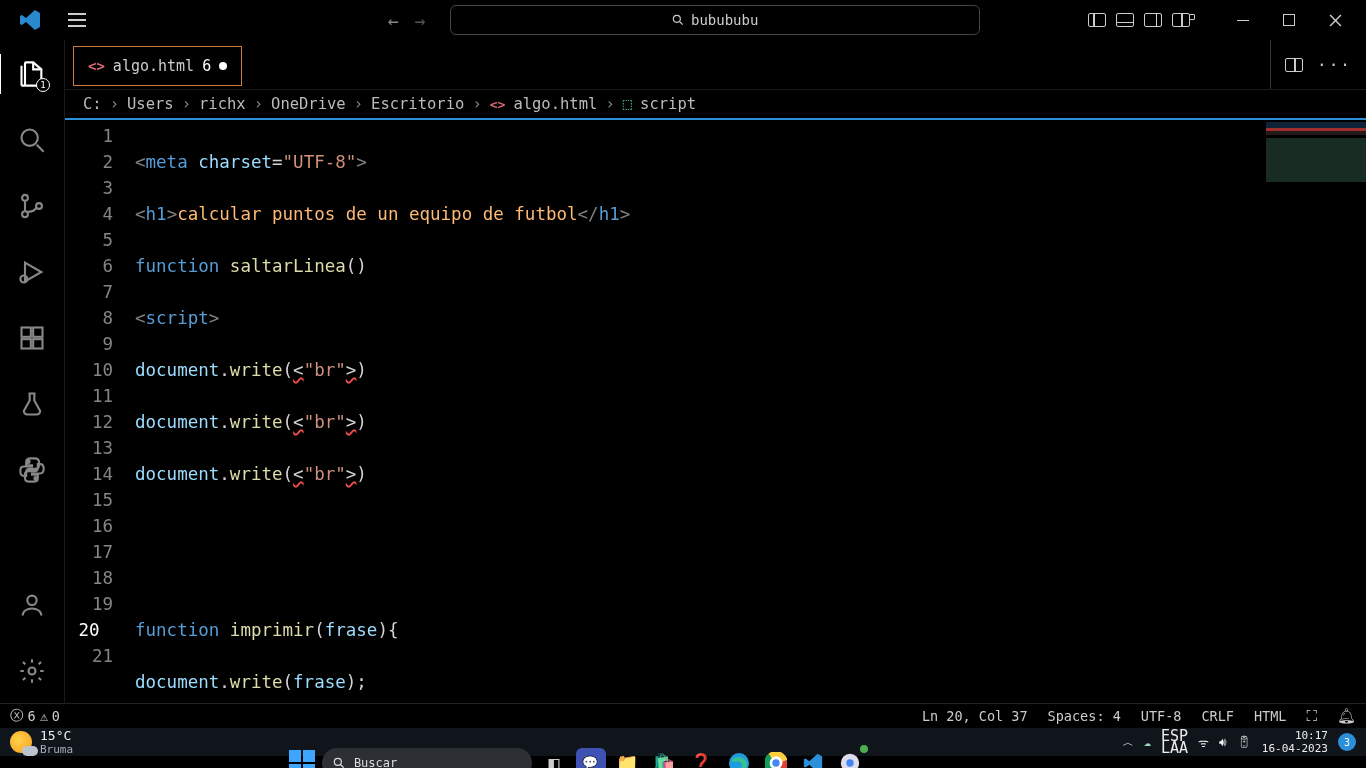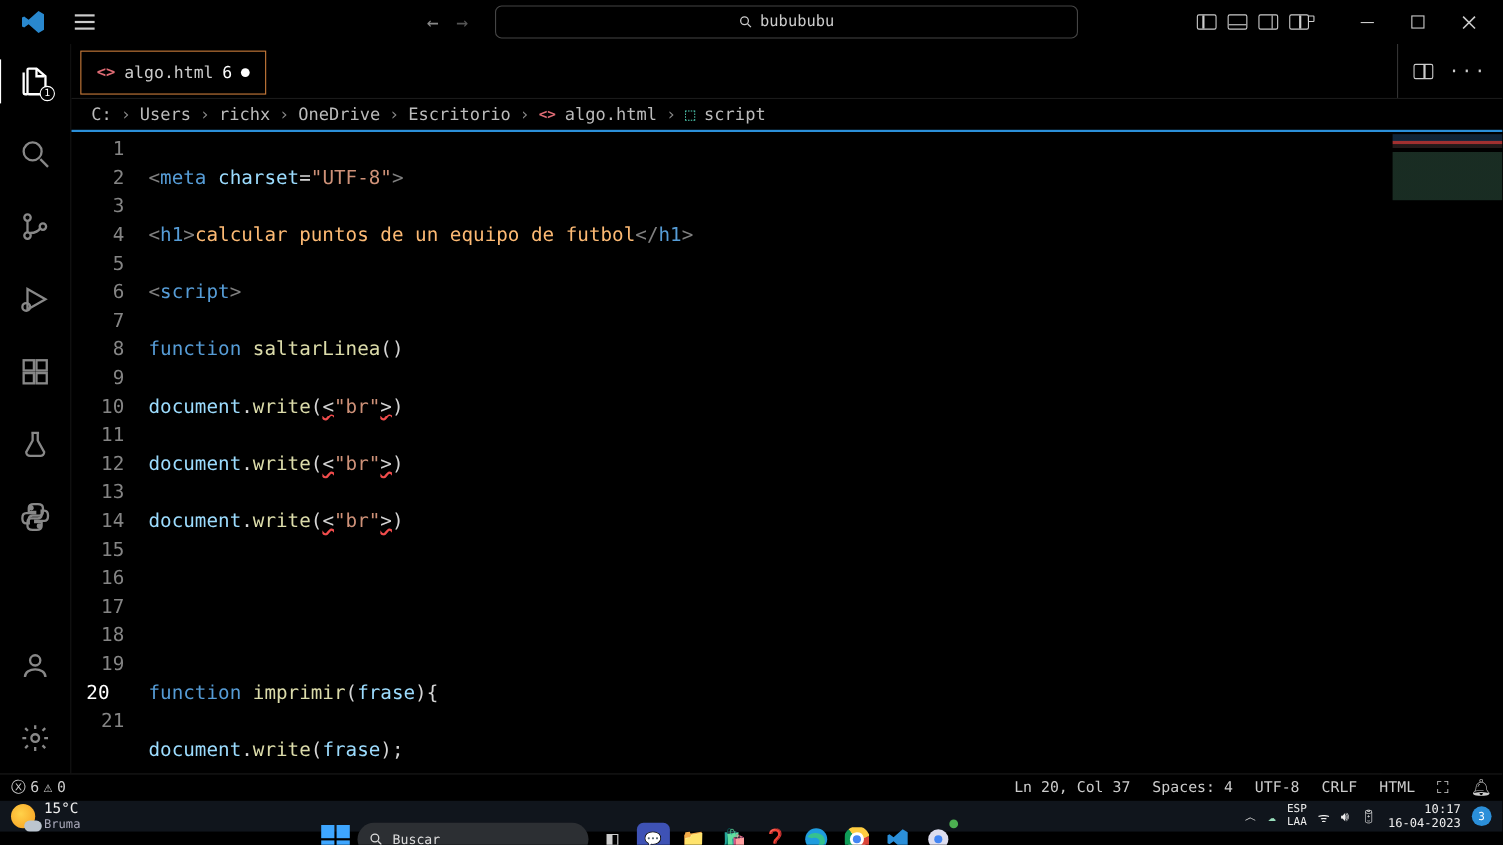--- a/index.html
+++ b/index.html
@@ -80,21 +80,21 @@
   .taskbar { height:28px; background:#10151c; display:flex; align-items:center; font-size:12px; color:#eee; }
   .tb-weather { display:flex; align-items:center; gap:8px; padding-left:10px; width:160px;}
   .tb-weather .sun { width:22px; height:22px; border-radius:50%; background:radial-gradient(circle at 40% 40%, #ffd24a, #f79c1e); position:relative;}
   .tb-weather .sun::after{content:"";position:absolute;right:-6px;bottom:-3px;width:16px;height:10px;background:#bcc5cf;border-radius:8px;}
   .tb-center { margin-left:auto; margin-right:auto; display:flex; align-items:center; gap:7px;margin-top:41px; }
   .tb-start { width:26px; height:26px; display:grid; grid-template-columns:1fr 1fr; grid-template-rows:1fr 1fr; gap:2px;}
   .tb-start div{ background:#3ea6ff;}
   .tb-search { width:210px; height:30px; background:#2c2f33; border-radius:15px; display:flex; align-items:center; gap:8px; padding:0 10px; color:#ddd;}
   .tb-app { width:30px; height:30px; border-radius:4px; display:flex; align-items:center; justify-content:center; font-size:18px;}
   .tb-tray { margin-left:auto; display:flex; align-items:center; gap:10px; padding-right:10px; }
-  .tb-tray .lang { text-align:right; line-height:12px; font-size:10px;}
+  .tb-tray .lang { text-align:right; line-height:12px; font-size:15px;}
   .tb-tray .clock { text-align:right; line-height:13px; font-size:11px;}
   .tb-tray .notif { width:18px; height:18px; border-radius:50%; background:#2b8fd9; color:#fff; font-size:10px; display:flex; align-items:center; justify-content:center;}
 </style>
 </head>
 <body>
 
 <div class="titlebar">
   <div class="app-logo">
     <svg viewBox="0 0 24 24">
         <path fill="#2b8fd9" d="M17 2l5 3v14l-5 3-9-8-4 3-2-1V8l2-1 4 3 9-8z" opacity="0.95"></path>
@@ -250,22 +250,22 @@
           <div class="ln">16</div>
           <div class="ln">17</div>
           <div class="ln">18</div>
           <div class="ln">19</div>
           <div class="ln active">20</div>
           <div class="ln">21</div>
       </div>
       <div class="code">
 <div><span class="tk-tag">&lt;</span><span class="tk-tagname">meta</span> <span class="tk-attr">charset</span><span class="tk-op">=</span><span class="tk-str">"UTF-8"</span><span class="tk-tag">&gt;</span></div>
 <div><span class="tk-tag">&lt;</span><span class="tk-tagname">h1</span><span class="tk-tag">&gt;</span><span class="tk-txt">calcular puntos de un equipo de futbol</span><span class="tk-tag">&lt;/</span><span class="tk-tagname">h1</span><span class="tk-tag">&gt;</span></div>
+<div><span class="tk-kw">function</span> <span class="tk-fn">saltarLinea</span><span class="tk-pun">()</span></div>
 <div><span class="tk-tag">&lt;</span><span class="tk-tagname">script</span><span class="tk-tag">&gt;</span></div>
-<div><span class="tk-kw">function</span> <span class="tk-fn">saltarLinea</span><span class="tk-pun">()</span></div>
 <div><span class="tk-id">document</span><span class="tk-pun">.</span><span class="tk-fn">write</span><span class="tk-pun">(</span><span class="err-squig tk-op">&lt;</span><span class="tk-str">"br"</span><span class="err-squig tk-op">&gt;</span><span class="tk-pun">)</span></div>
 <div><span class="tk-id">document</span><span class="tk-pun">.</span><span class="tk-fn">write</span><span class="tk-pun">(</span><span class="err-squig tk-op">&lt;</span><span class="tk-str">"br"</span><span class="err-squig tk-op">&gt;</span><span class="tk-pun">)</span></div>
 <div><span class="tk-id">document</span><span class="tk-pun">.</span><span class="tk-fn">write</span><span class="tk-pun">(</span><span class="err-squig tk-op">&lt;</span><span class="tk-str">"br"</span><span class="err-squig tk-op">&gt;</span><span class="tk-pun">)</span></div>
 <div> </div>
 <div> </div>
 <div><span class="tk-kw">function</span> <span class="tk-fn">imprimir</span><span class="tk-pun">(</span><span class="tk-id">frase</span><span class="tk-pun">){</span></div>
 <div><span class="tk-id">document</span><span class="tk-pun">.</span><span class="tk-fn">write</span><span class="tk-pun">(</span><span class="tk-id">frase</span><span class="tk-pun">);</span></div>
 
 
 

